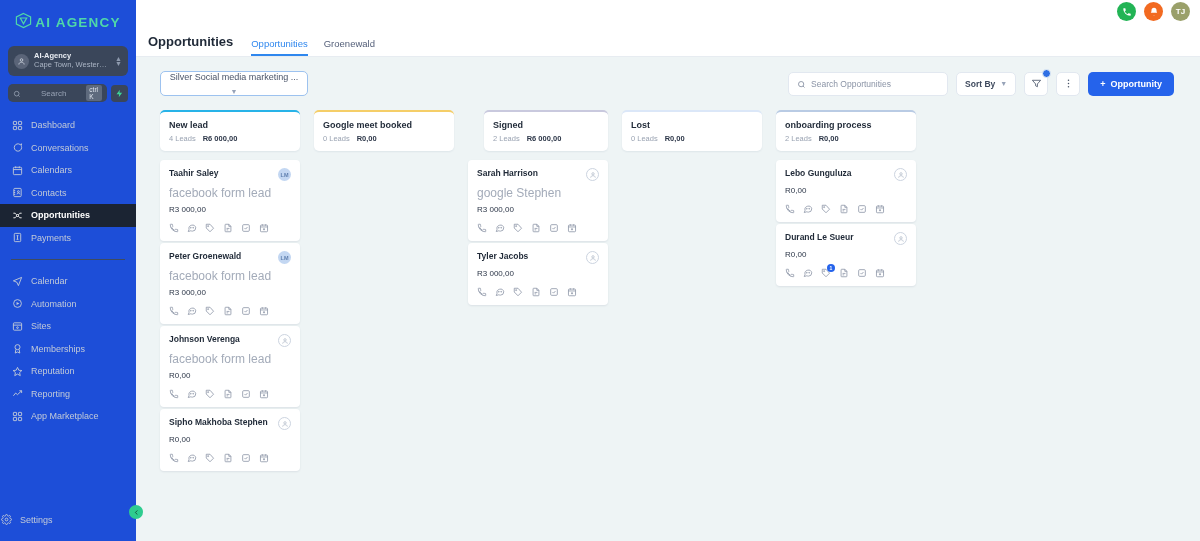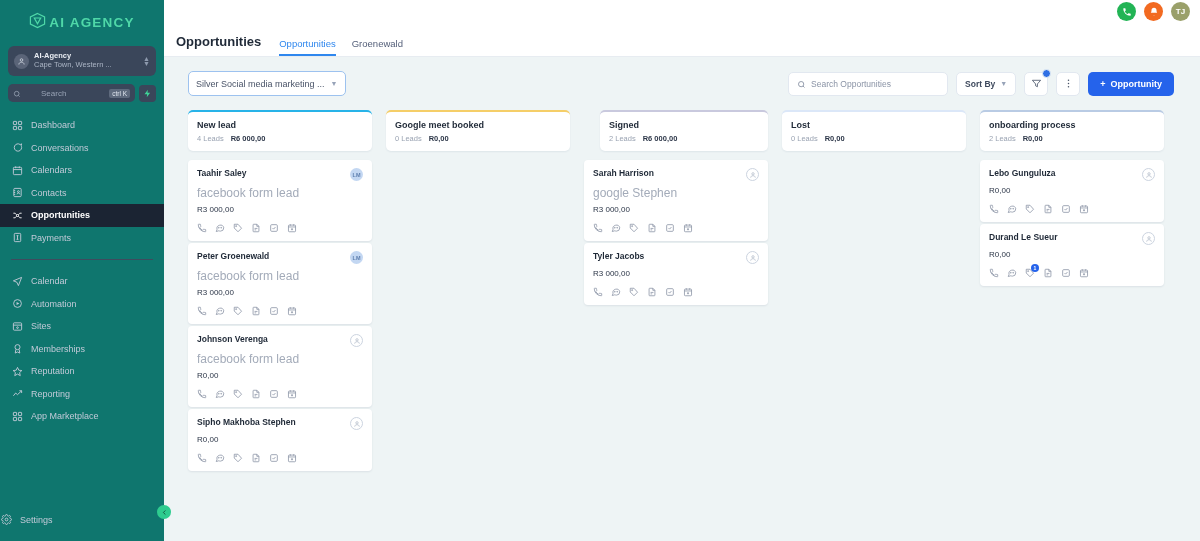--- a/index.html
+++ b/index.html
@@ -5,21 +5,21 @@
   * { box-sizing: border-box; margin: 0; padding: 0; }
   html, body {
     width: 1200px; height: 541px;
     font-family: "Liberation Sans", sans-serif;
     background: #ffffff; overflow: hidden;
   }
   .app { display: flex; width: 1200px; height: 541px; }
 
   
   .sidebar {
-    width: 164px; height: 541px; background: #0f766e;
+    width: 136px; height: 541px; background: #1d4ed8;
     display: flex; flex-direction: column; flex-shrink: 0; position: relative;
   }
   .logo-wrap { height: 44px; display: flex; align-items: center; justify-content: center; }
   .logo { display: flex; align-items: center; gap: 3px; }
   .logo-text {
     color: #4fd8a8; font-size: 13.5px; font-weight: bold; letter-spacing: 1.2px;
   }
   .org-card {
     margin: 2px 8px 0 8px; background: #3a465a; border-radius: 6px;
     height: 30px; display: flex; align-items: center; padding: 0 6px; gap: 5px;
@@ -87,21 +87,21 @@
   .tab { font-size: 9.5px; color: #55607a; padding-bottom: 7px; cursor: pointer; }
   .tab.active { color: #2f87ee; border-bottom: 2px solid #2f87ee; padding-bottom: 5px; }
 
   .toolbar {
     height: 53px; display: flex; align-items: center; padding: 0 26px 0 24px;
     gap: 8px; flex-shrink: 0;
   }
   .pipeline-select {
     height: 25px; min-width: 148px; border: 1px solid #9dc2ef; border-radius: 5px;
     background: #fff; display: flex; align-items: center; justify-content: center;
-    padding: 0 7px; gap: 6px; cursor: pointer;
+    padding: 0 7px; gap: 6px; cursor: pointer; flex-direction: column;
   }
   .pipeline-select span.lbl { font-size: 9px; color: #4a5468; white-space: nowrap; }
   .chev { color: #97a3b8; font-size: 7px; }
   .spacer { flex: 1; }
   .search-opp {
     height: 24px; width: 160px; border: 1px solid #e2e8f0; border-radius: 5px;
     background: #fff; display: flex; align-items: center; gap: 5px; padding: 0 8px;
   }
   .search-opp .ph { font-size: 8.5px; color: #8a93a5; }
   .sortby {
@@ -122,21 +122,21 @@
     height: 24px; background: #2563eb; color: #fff; border-radius: 5px;
     display: flex; align-items: center; gap: 5px; padding: 0 12px;
     font-size: 9px; font-weight: bold; cursor: pointer;
   }
 
   
   .board {
     flex: 1; display: flex; gap: 14px; padding: 0 24px 14px 24px;
     align-items: flex-start; overflow: hidden;
   }
-  .column { width: 184px; flex-shrink: 0; display: flex; flex-direction: column; }
+  .column { width: 140px; flex-shrink: 0; display: flex; flex-direction: column; }
   .col-head {
     background: #fff; border-radius: 5px; padding: 8px 9px 8px 9px;
     border-top: 2.5px solid #ccc; box-shadow: 0 1px 2px rgba(20,40,80,.07);
   }
   .col-name { font-size: 9px; font-weight: bold; color: #1f2937; margin-bottom: 4px; }
   .col-meta { display: flex; gap: 7px; align-items: baseline; }
   .col-leads { font-size: 7.5px; color: #9aa3b2; }
   .col-amount { font-size: 7.5px; color: #2c3648; font-weight: bold; }
 
   .cards { margin-top: 9px; display: flex; flex-direction: column; gap: 1px; }

